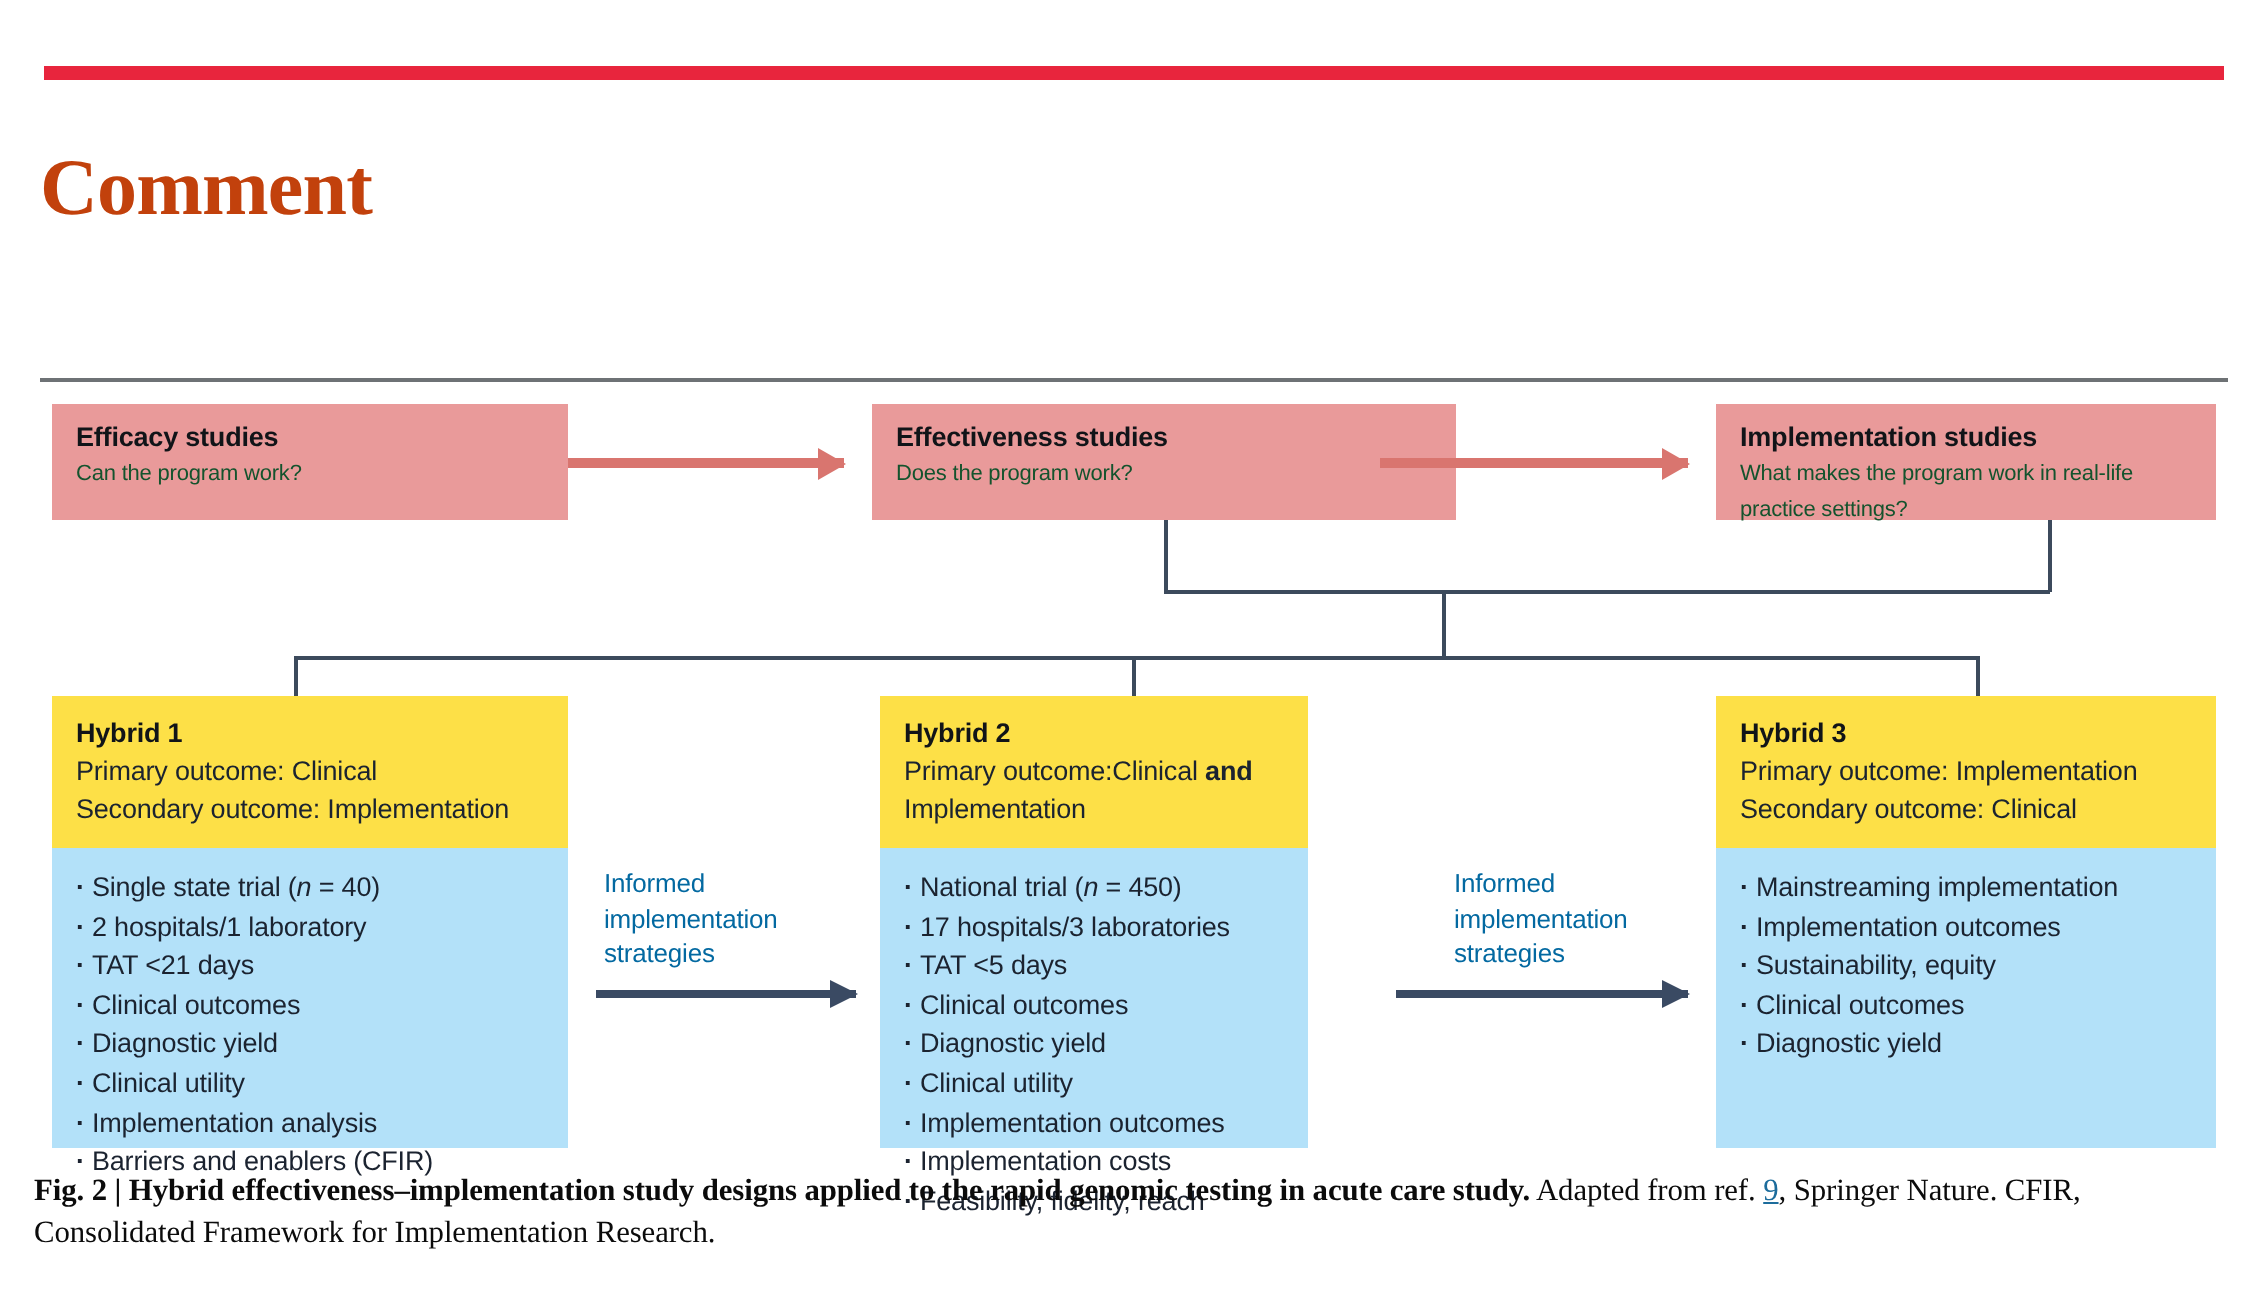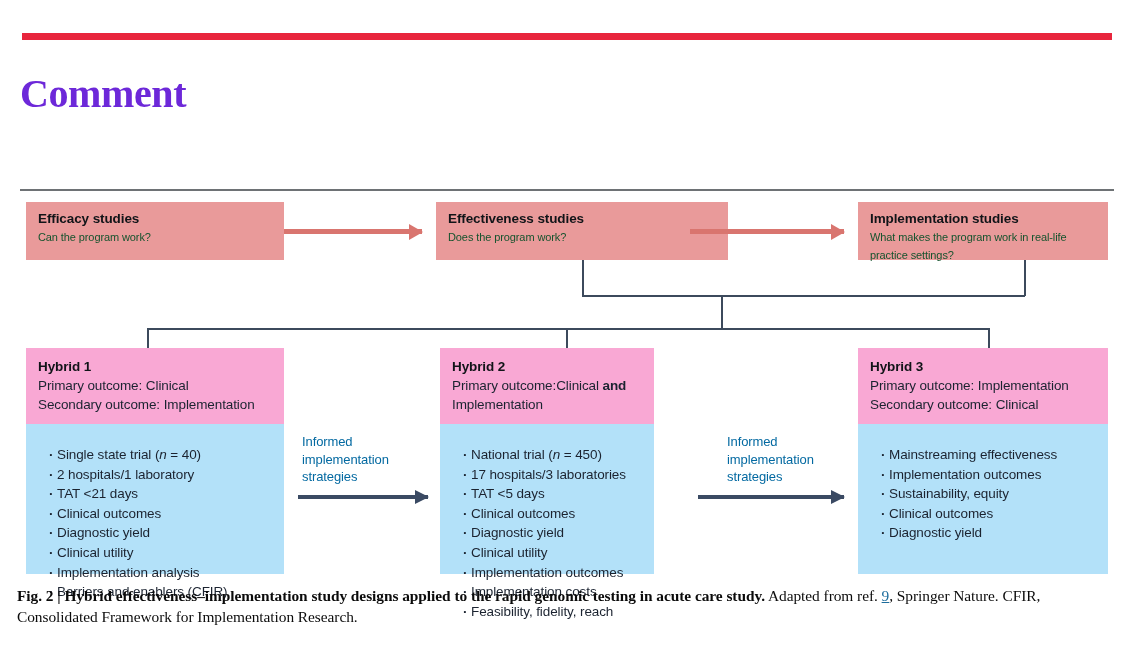--- a/index.html
+++ b/index.html
@@ -28,21 +28,21 @@
     background: #e8253d;
   }
   .masthead-title {
     position: absolute;
     left: 20px;
     top: 44px;
     font-family: "Liberation Serif", serif;
     font-weight: bold;
     font-size: 40px;
     letter-spacing: -0.4px;
-    color: #6d28d9;
+    color: #c2410c;
     line-height: 1.15;
   }
 
   
   .figure {
     position: absolute;
     left: 4px;
     top: 0;
     width: 1126px;
     height: 653px;
@@ -110,21 +110,21 @@
   .line-h { height: 1.6px; }
   .line-v { width: 1.6px; }
 
   
   .blue-box {
     position: absolute;
     background: #b3e1f9;
     box-sizing: border-box;
   }
   .blue-box .bb-head {
-    background: #f9a8d4;
+    background: #fde047;
     padding: 9px 12px 10px 12px;
   }
   .blue-box .bb-head .bb-title {
     font-size: 13.5px;
     font-weight: bold;
     line-height: 19px;
     color: #111418;
     letter-spacing: -0.1px;
   }
   .blue-box .bb-head .bb-sub {
@@ -132,21 +132,21 @@
     line-height: 19px;
     color: #1b2330;
     letter-spacing: -0.1px;
   }
   .blue-box .bb-head .bb-sub b { font-weight: bold; }
   .blue-box .bb-body {
     padding: 10px 12px 10px 12px;
   }
   .blue-box .bb-body ul {
     list-style: none;
-    margin: 11px;
+    margin: 0;
     padding: 0;
   }
   .blue-box .bb-body li {
     font-size: 13.5px;
     line-height: 19.6px;
     color: #1b2330;
     letter-spacing: -0.1px;
     white-space: nowrap;
   }
   .blue-box .bb-body li::before {
@@ -292,21 +292,21 @@
   </div>
 
   <div class="blue-box" id="blue-h3">
     <div class="bb-head">
       <div class="bb-title">Hybrid 3</div>
       <div class="bb-sub">Primary outcome: Implementation</div>
       <div class="bb-sub">Secondary outcome: Clinical</div>
     </div>
     <div class="bb-body">
       <ul>
-        <li>Mainstreaming effectiveness</li>
+        <li>Mainstreaming implementation</li>
         <li>Implementation outcomes</li>
         <li>Sustainability, equity</li>
         <li>Clinical outcomes</li>
         <li>Diagnostic yield</li>
       </ul>
     </div>
   </div>
 
   <div class="navy-label" id="navy-label-1">Informed
 implementation

